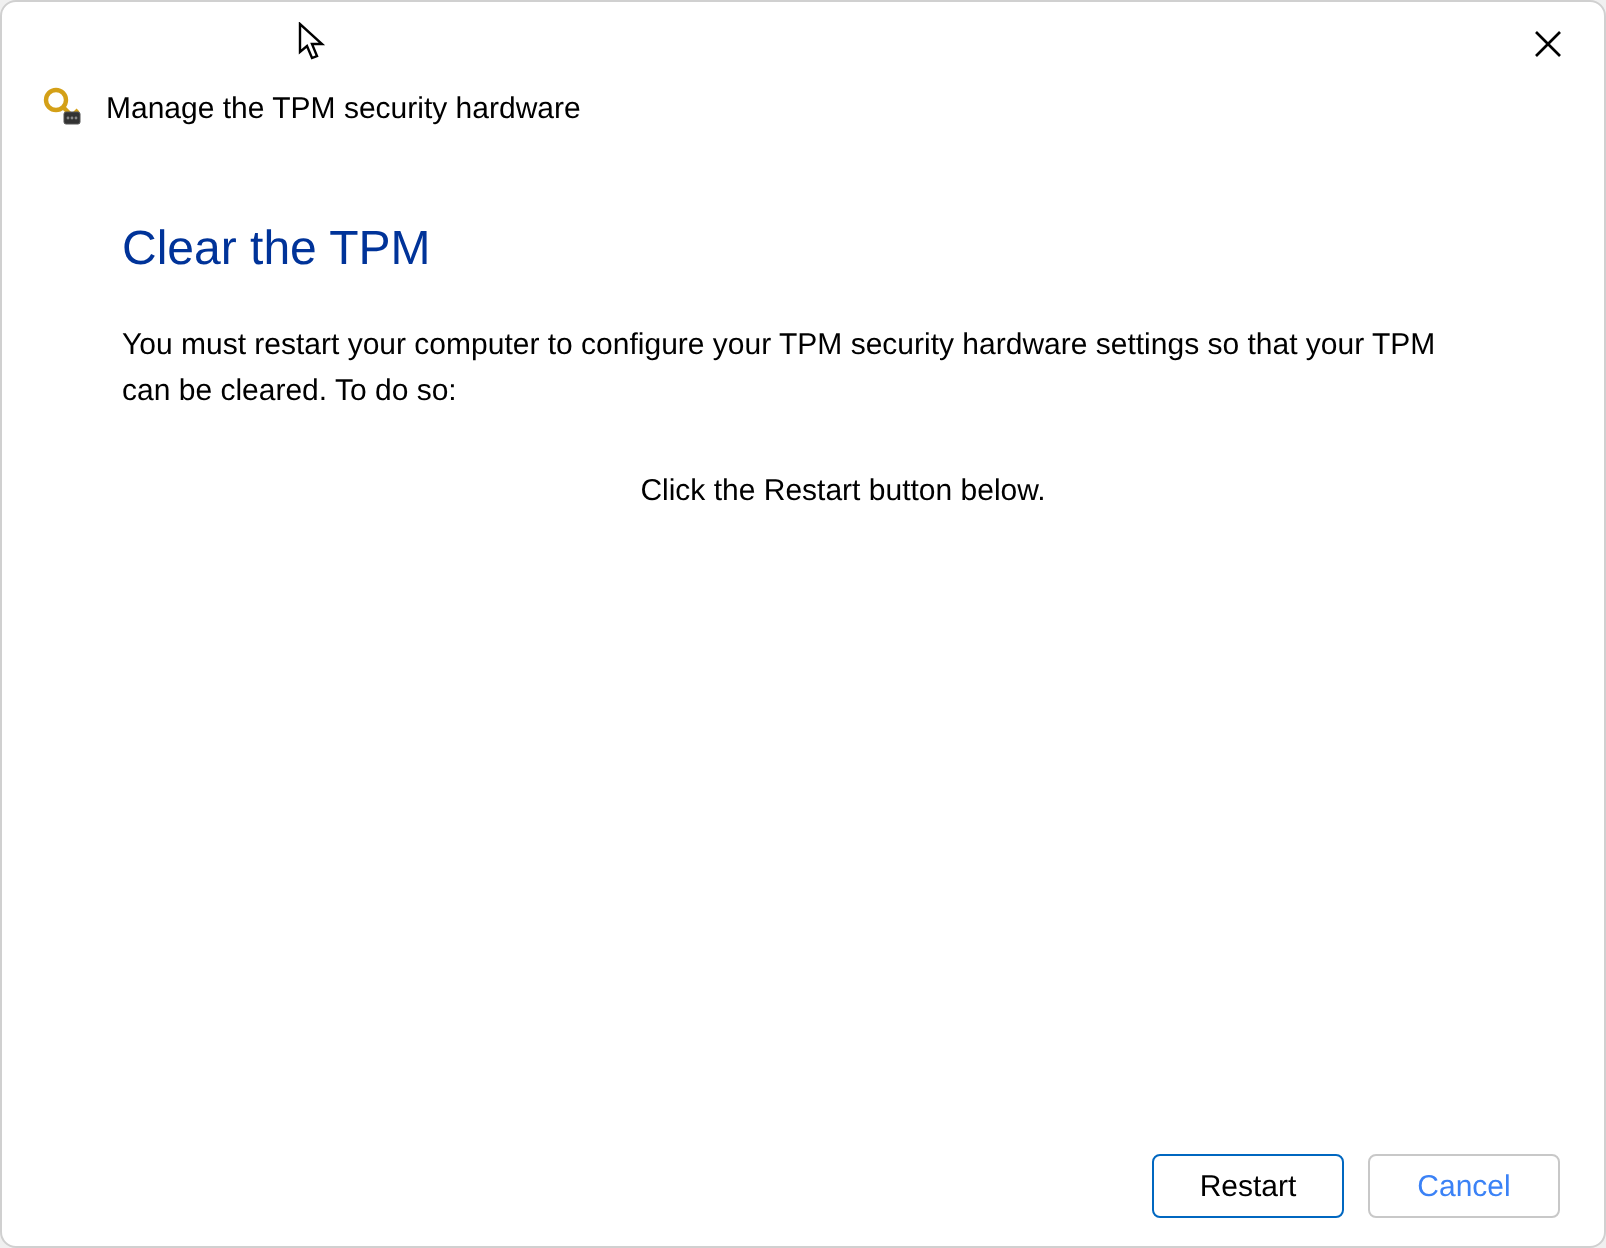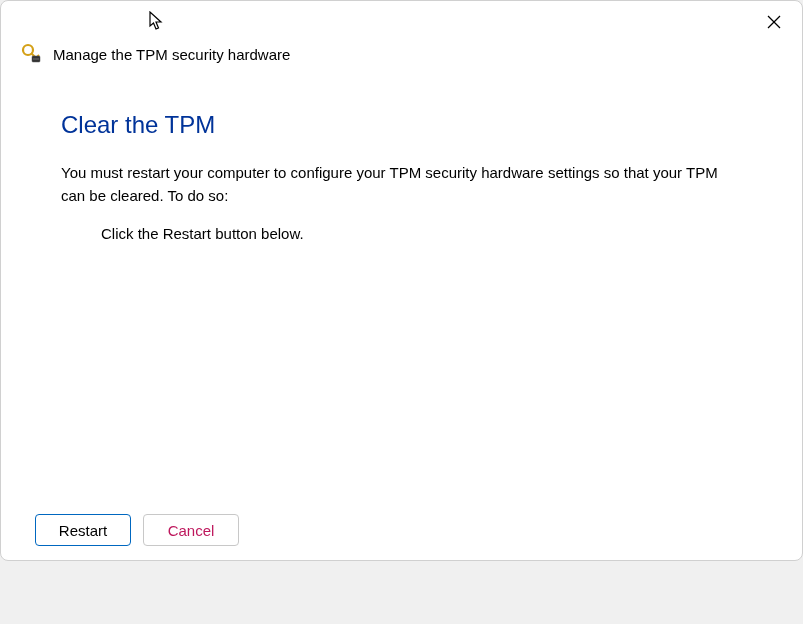--- a/index.html
+++ b/index.html
@@ -9,21 +9,21 @@
     }
     body {
       font-family: 'Segoe UI', Tahoma, Geneva, Verdana, sans-serif;
       background: #f0f0f0;
       width: 803px;
       height: 624px;
       overflow: hidden;
     }
     .dialog {
       width: 803px;
-      height: 561px;
+      height: 624px;
       background: #ffffff;
       border: 1px solid #d0d0d0;
       border-radius: 8px;
       display: flex;
       flex-direction: column;
       position: relative;
     }
     .titlebar {
       height: 42px;
       display: flex;
@@ -65,48 +65,50 @@
     .main-title {
       font-size: 24px;
       color: #003399;
       font-weight: 400;
       margin-bottom: 23px;
     }
     .intro-text {
       font-size: 15px;
       color: #000;
       line-height: 1.5;
-      margin-bottom: 16px;
+      margin-bottom: 28px;
     }
     .steps {
       padding-left: 40px;
+      text-align: center;
     }
     .step {
       font-size: 15px;
       color: #000;
       line-height: 1.5;
       margin-bottom: 20px;
     }
     .button-bar {
       height: 60px;
       display: flex;
       align-items: center;
+      justify-content: flex-end;
       gap: 12px;
-      padding: 0 34px;
+      padding: 0 22px;
     }
     .btn {
       min-width: 96px;
       height: 32px;
       border-radius: 4px;
       font-size: 15px;
       font-family: inherit;
       cursor: pointer;
       background: #ffffff;
       border: 1px solid #c8c8c8;
-      color: #be185d;
+      color: #3b82f6;
     }
     .btn-primary {
       border: 1px solid #0067c0;
       color: #000;
     }
     .cursor {
       position: absolute;
       top: 10px;
       left: 148px;
       pointer-events: none;

